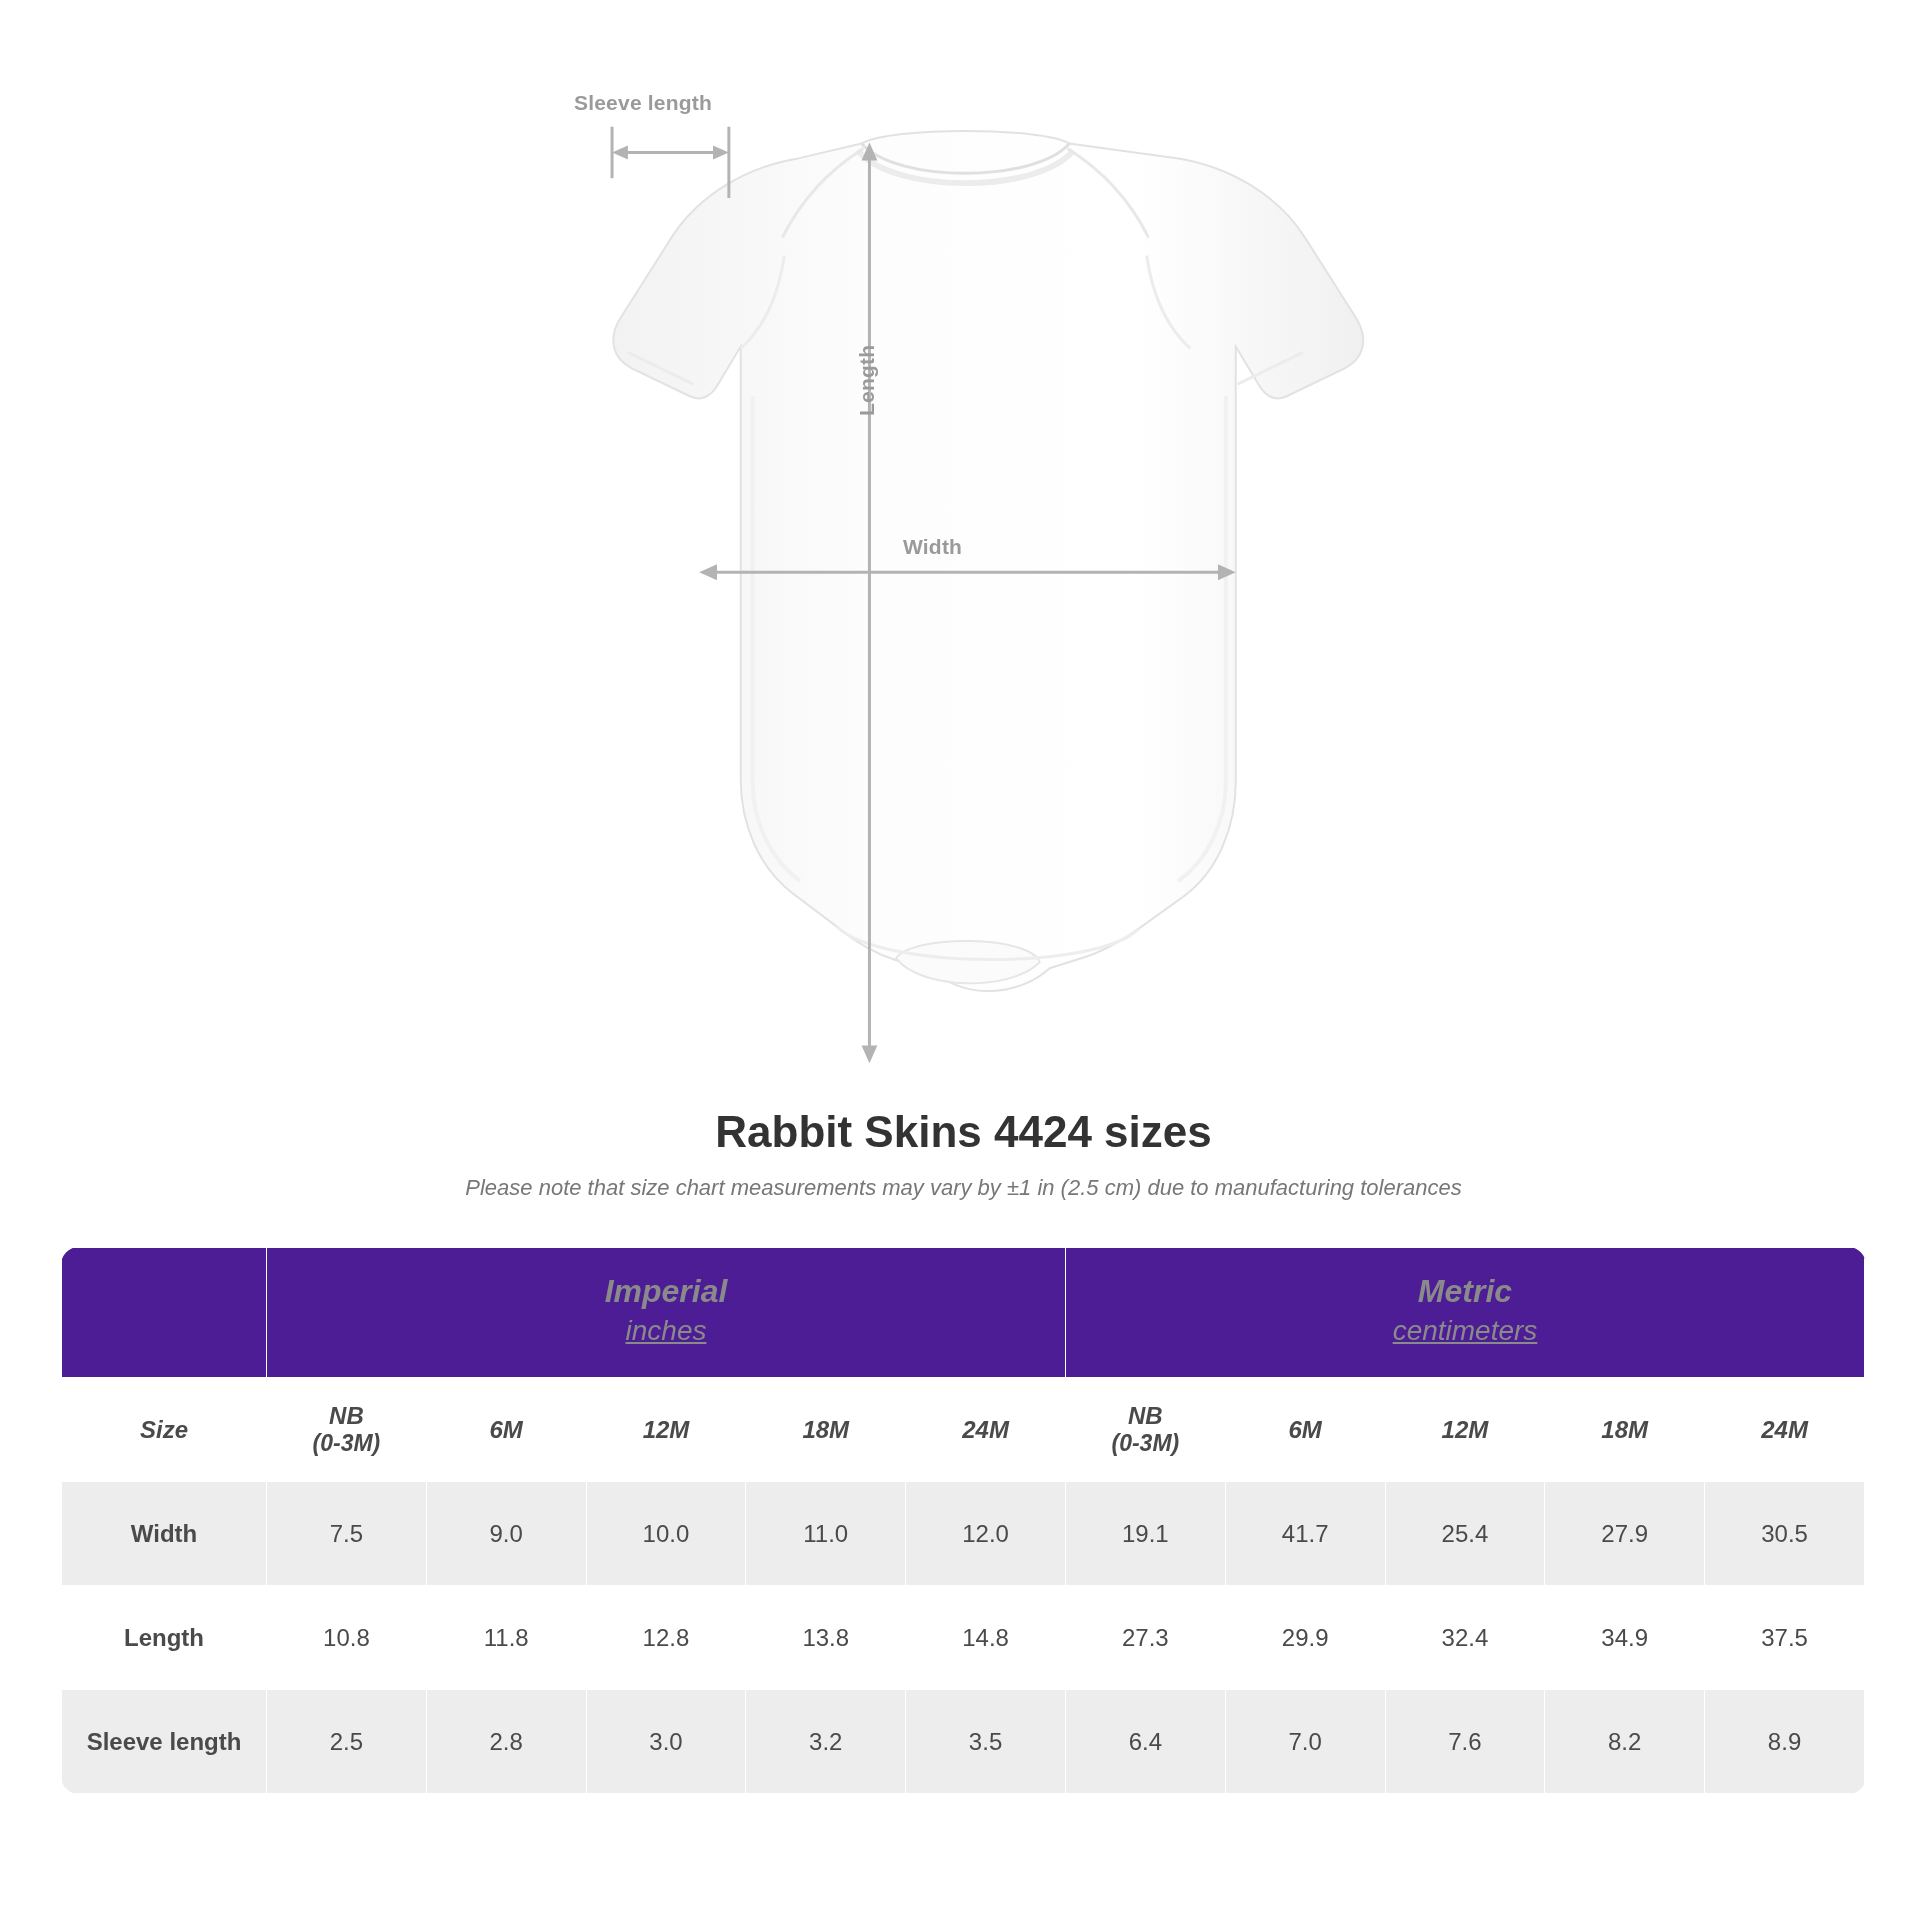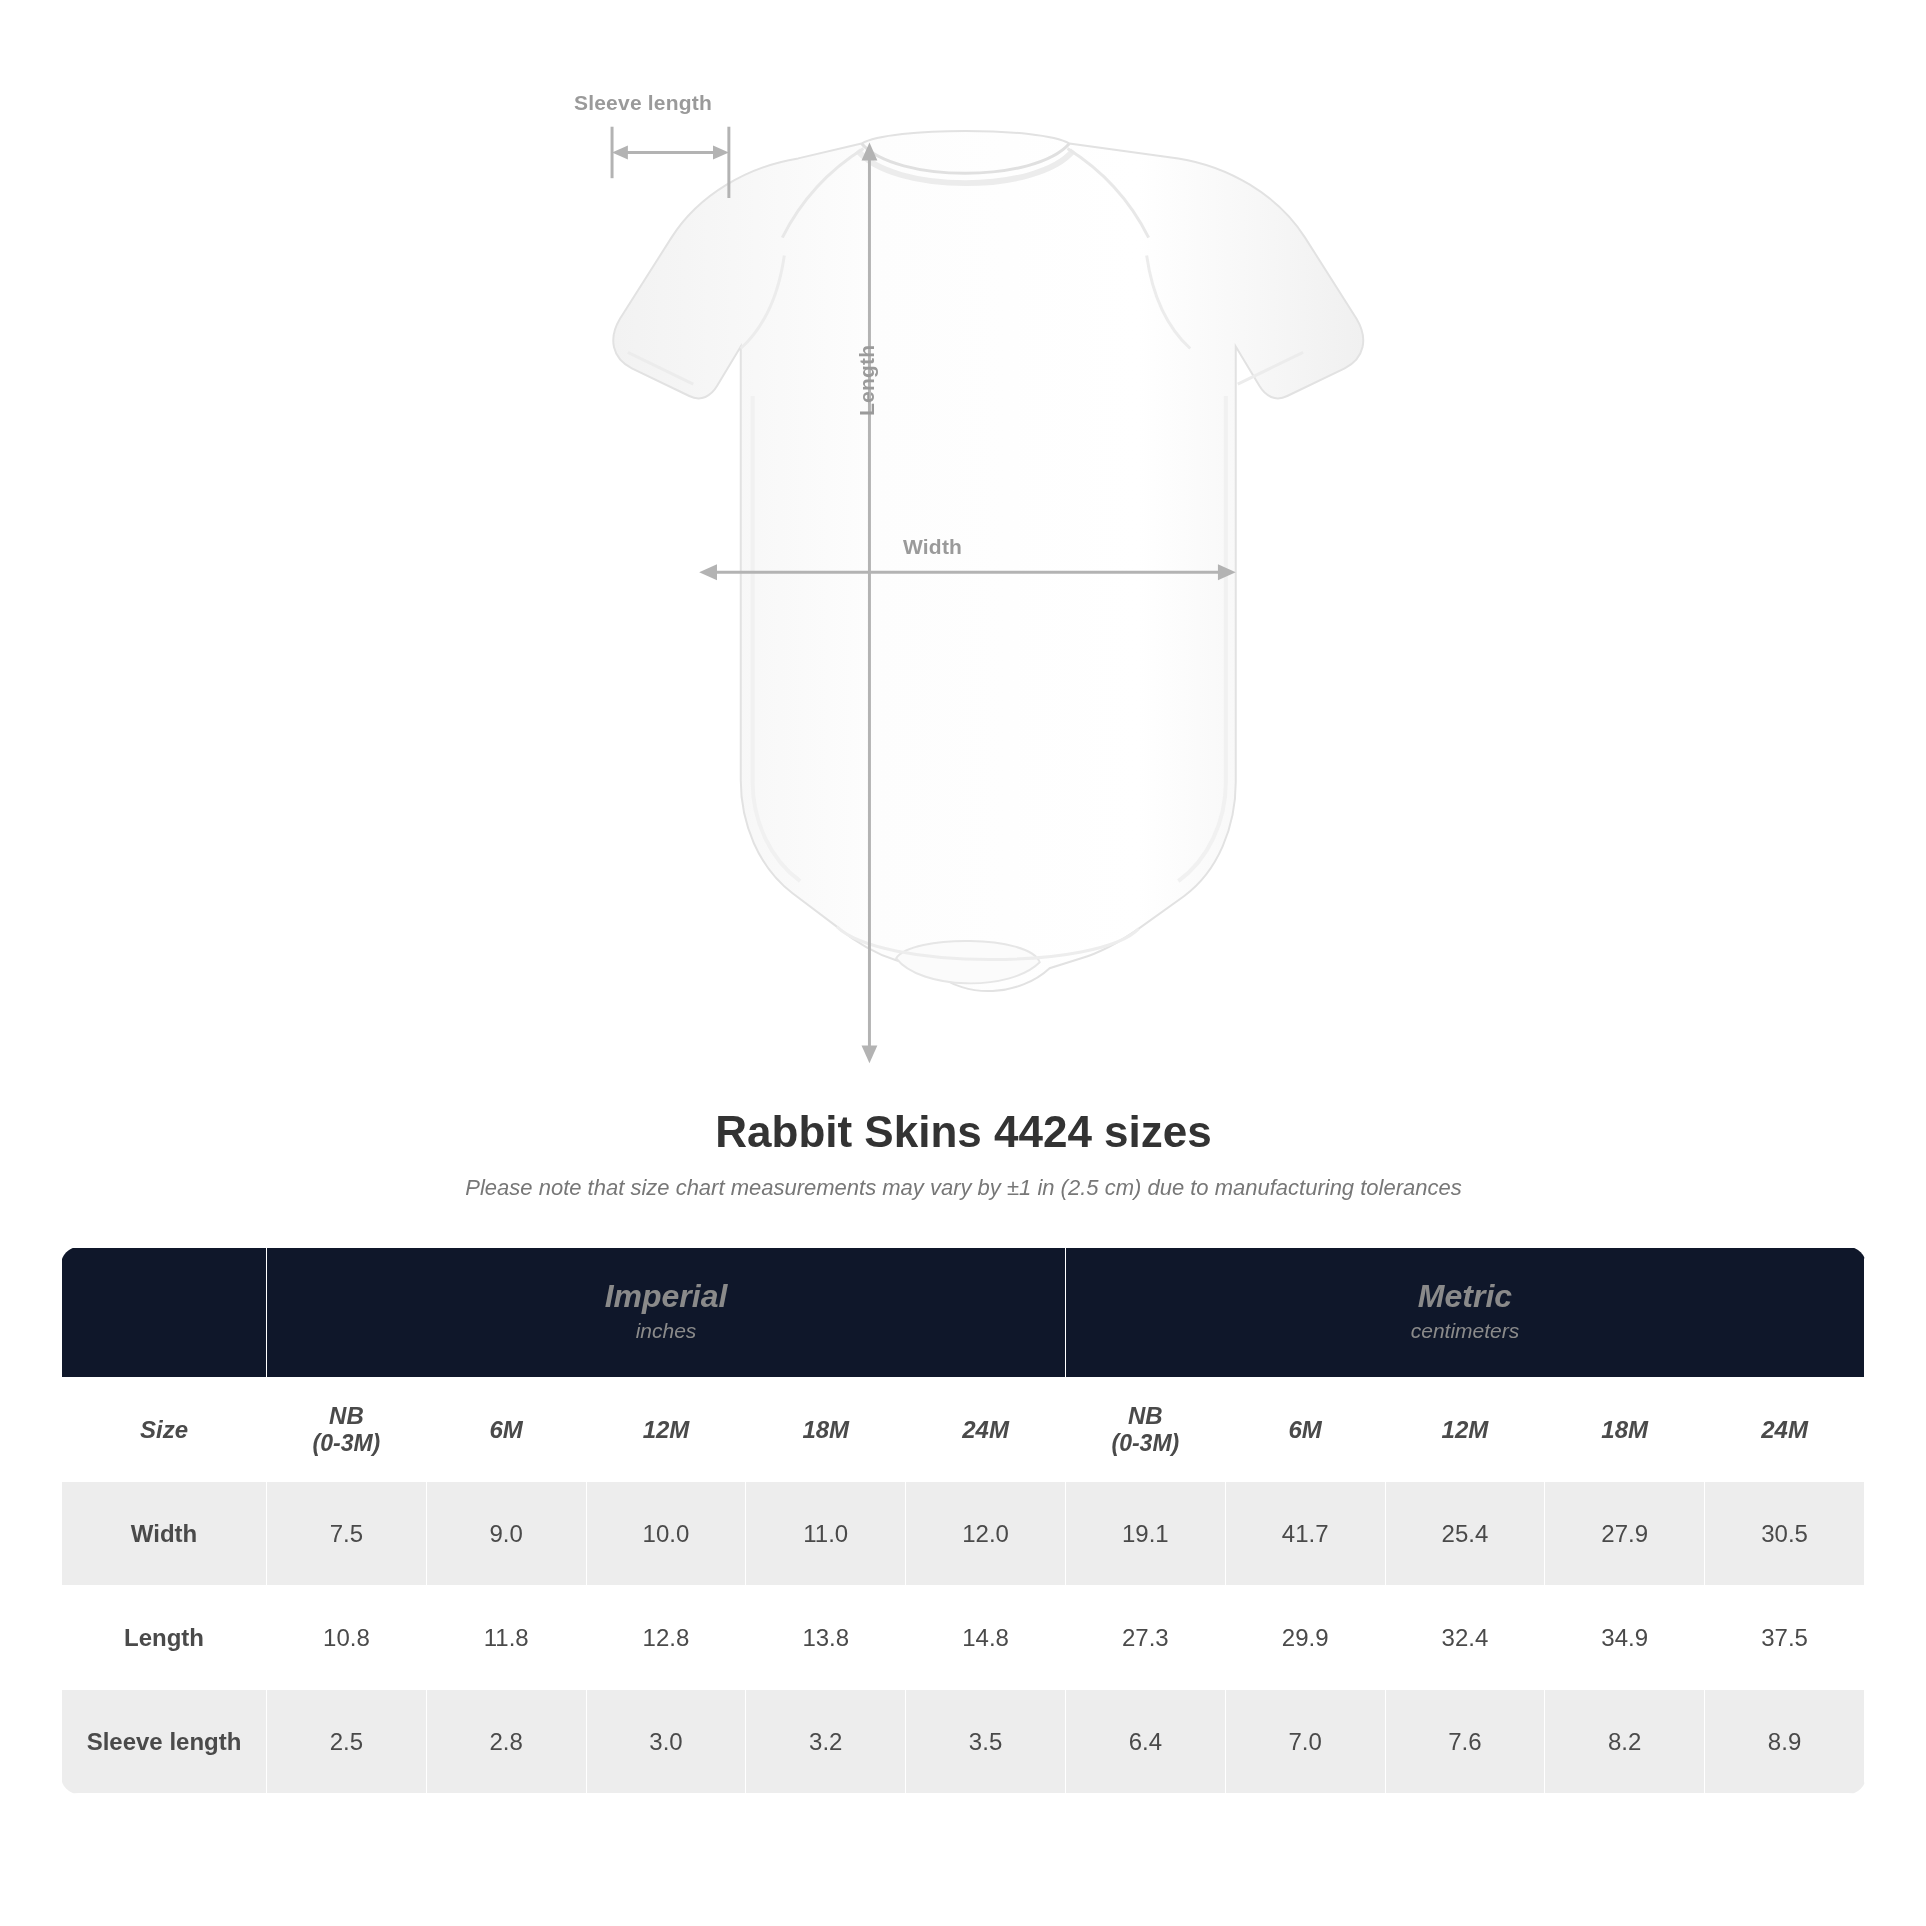--- a/index.html
+++ b/index.html
@@ -87,37 +87,38 @@
   table.size-table td,
   table.size-table th {
     border: 1px solid #ffffff;
     text-align: center;
     vertical-align: middle;
     font-size: 24px;
     color: #4a4a4a;
     padding: 0;
   }
   .sys-row th {
-    background: #0f172a;
+    background: #4c1d95;
     height: 129px;
     border: none;
   }
   .sys-name {
     font-size: 32px;
     font-weight: bold;
     font-style: italic;
     color: #8a8a8a;
     line-height: 1.15;
   }
   .sys-unit {
-    font-size: 21px;
+    font-size: 28px;
     font-style: italic;
     color: #8a8a8a;
     font-weight: normal;
     line-height: 1.5;
+    text-decoration: underline;
   }
   .head-row td {
     background: #ffffff;
     height: 103px;
     font-weight: bold;
     font-size: 24px;
     color: #5a5a5a;
     font-style: italic;
   }
   .head-row td.rowhead {

